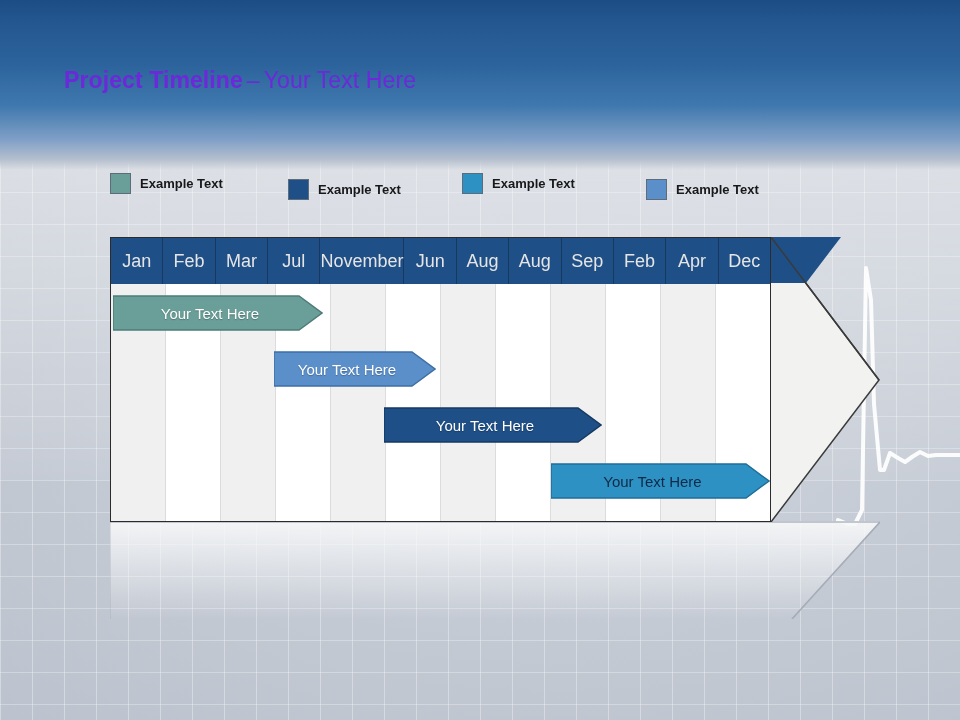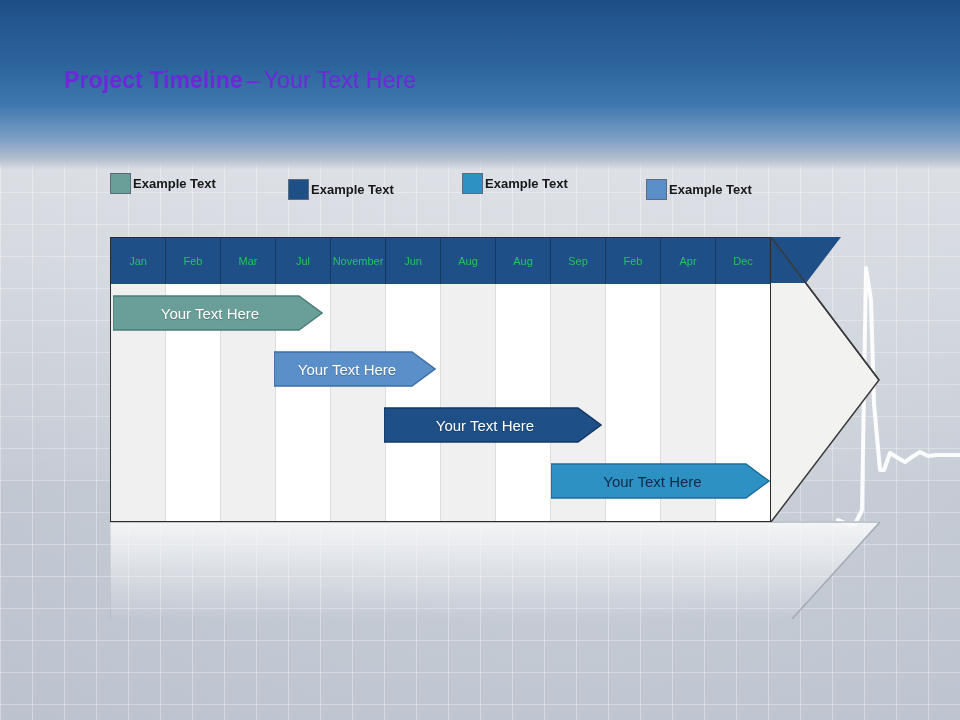--- a/index.html
+++ b/index.html
@@ -83,21 +83,21 @@
   
   .legend {
     position: absolute;
     left: 0; top: 165px;
     width: 960px; height: 40px;
   }
   .legend-item {
     position: absolute;
     display: flex;
     align-items: center;
-    gap: 2px;
+    gap: 9px;
     white-space: nowrap;
   }
   .legend-swatch {
     width: 21px; height: 21px;
     border: 1px solid #5d6c7b;
     box-sizing: border-box;
     flex: 0 0 auto;
   }
   .legend-label {
     font-size: 13px;
@@ -141,22 +141,22 @@
   .month-row {
     display: flex;
     height: 46px;
     background: #1e4f86;
   }
   .month-cell {
     flex: 1 1 0;
     display: flex;
     align-items: center;
     justify-content: center;
-    color: #22c55e;
-    font-size: 11px;
+    color: #e5e5e5;
+    font-size: 18px;
     border-right: 1px solid #17385f;
     box-sizing: border-box;
   }
   .month-cell:last-child { border-right: none; }
 
   .body-row {
     position: absolute;
     left: 0; top: 46px;
     width: 100%;
     height: 237px;

